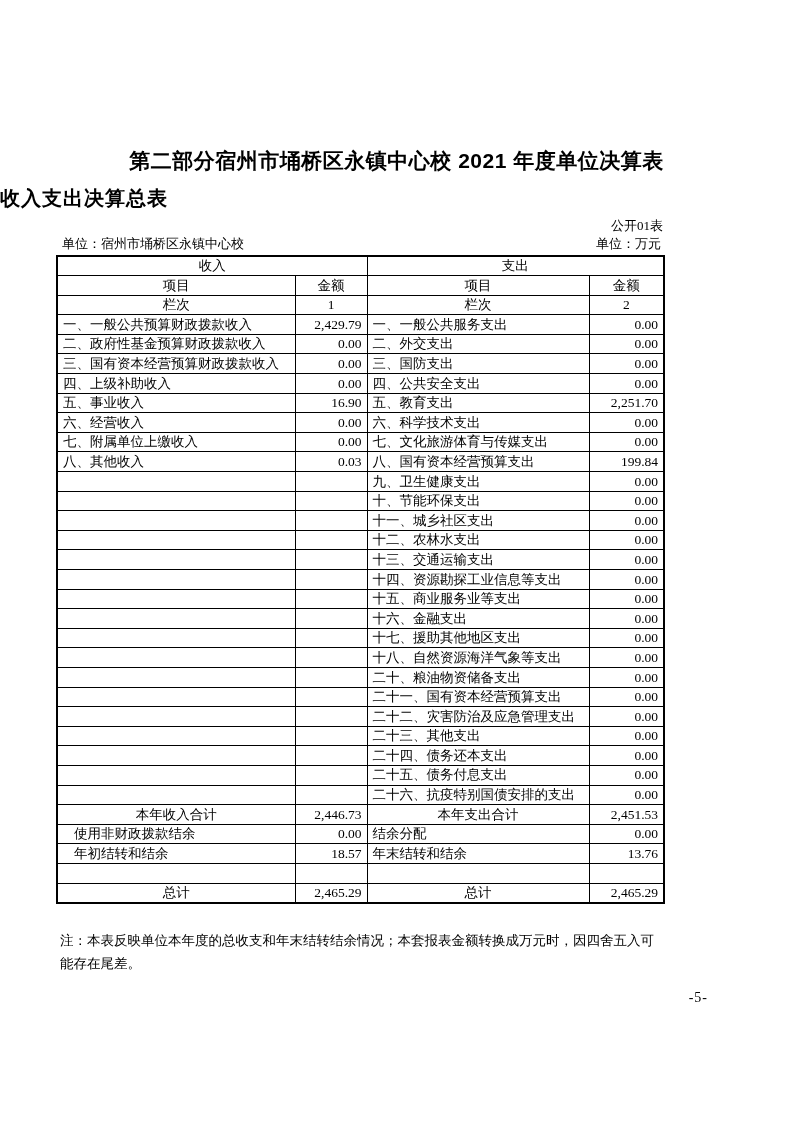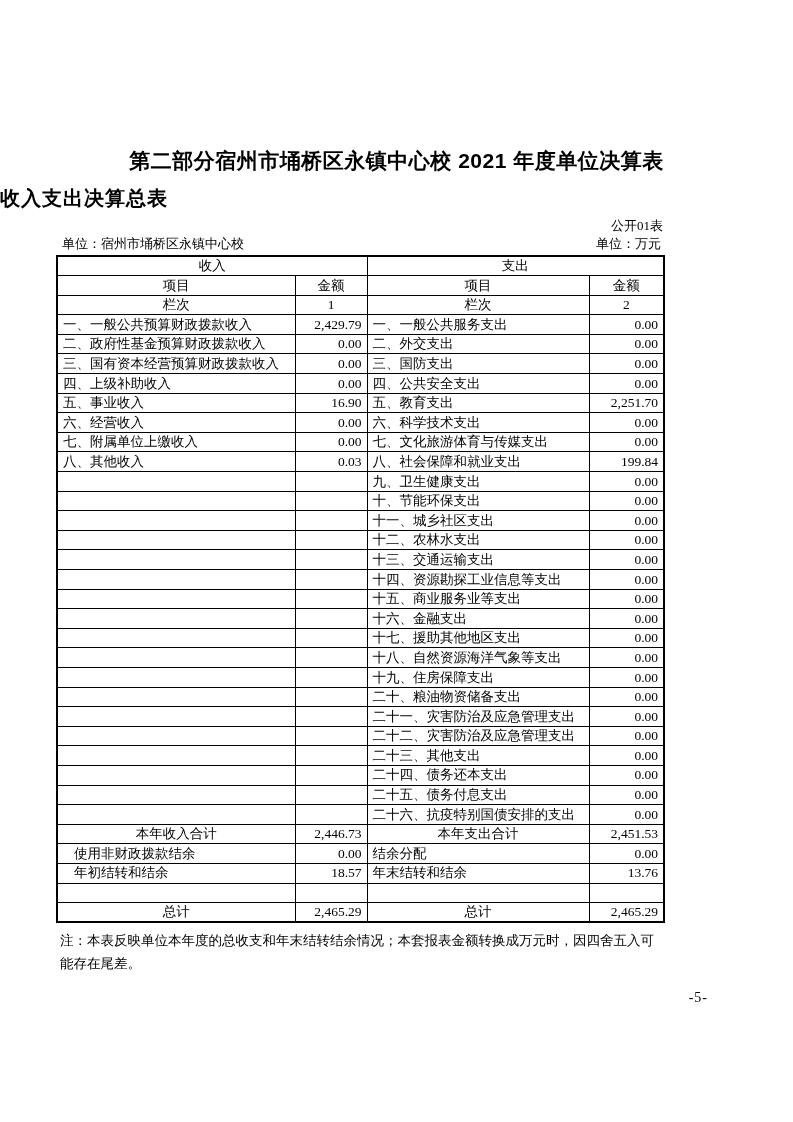--- a/index.html
+++ b/index.html
@@ -147,21 +147,21 @@
         </tr>
         <tr>
           <td class="item">七、附属单位上缴收入</td>
           <td class="amount">0.00</td>
           <td class="item">七、文化旅游体育与传媒支出</td>
           <td class="amount">0.00</td>
         </tr>
         <tr>
           <td class="item">八、其他收入</td>
           <td class="amount">0.03</td>
-          <td class="item">八、社会保障和就业支出</td>
+          <td class="item">八、国有资本经营预算支出</td>
           <td class="amount">199.84</td>
         </tr>
         <tr>
           <td class="item"></td>
           <td class="amount"></td>
           <td class="item">九、卫生健康支出</td>
           <td class="amount">0.00</td>
         </tr>
         <tr>
           <td class="item"></td>
@@ -213,33 +213,27 @@
         </tr>
         <tr>
           <td class="item"></td>
           <td class="amount"></td>
           <td class="item">十八、自然资源海洋气象等支出</td>
           <td class="amount">0.00</td>
         </tr>
         <tr>
           <td class="item"></td>
           <td class="amount"></td>
-          <td class="item">十九、住房保障支出</td>
-          <td class="amount">0.00</td>
-        </tr>
-        <tr>
-          <td class="item"></td>
-          <td class="amount"></td>
           <td class="item">二十、粮油物资储备支出</td>
           <td class="amount">0.00</td>
         </tr>
         <tr>
           <td class="item"></td>
           <td class="amount"></td>
-          <td class="item">二十一、灾害防治及应急管理支出</td>
+          <td class="item">二十一、国有资本经营预算支出</td>
           <td class="amount">0.00</td>
         </tr>
         <tr>
           <td class="item"></td>
           <td class="amount"></td>
           <td class="item">二十二、灾害防治及应急管理支出</td>
           <td class="amount">0.00</td>
         </tr>
         <tr>
           <td class="item"></td>

